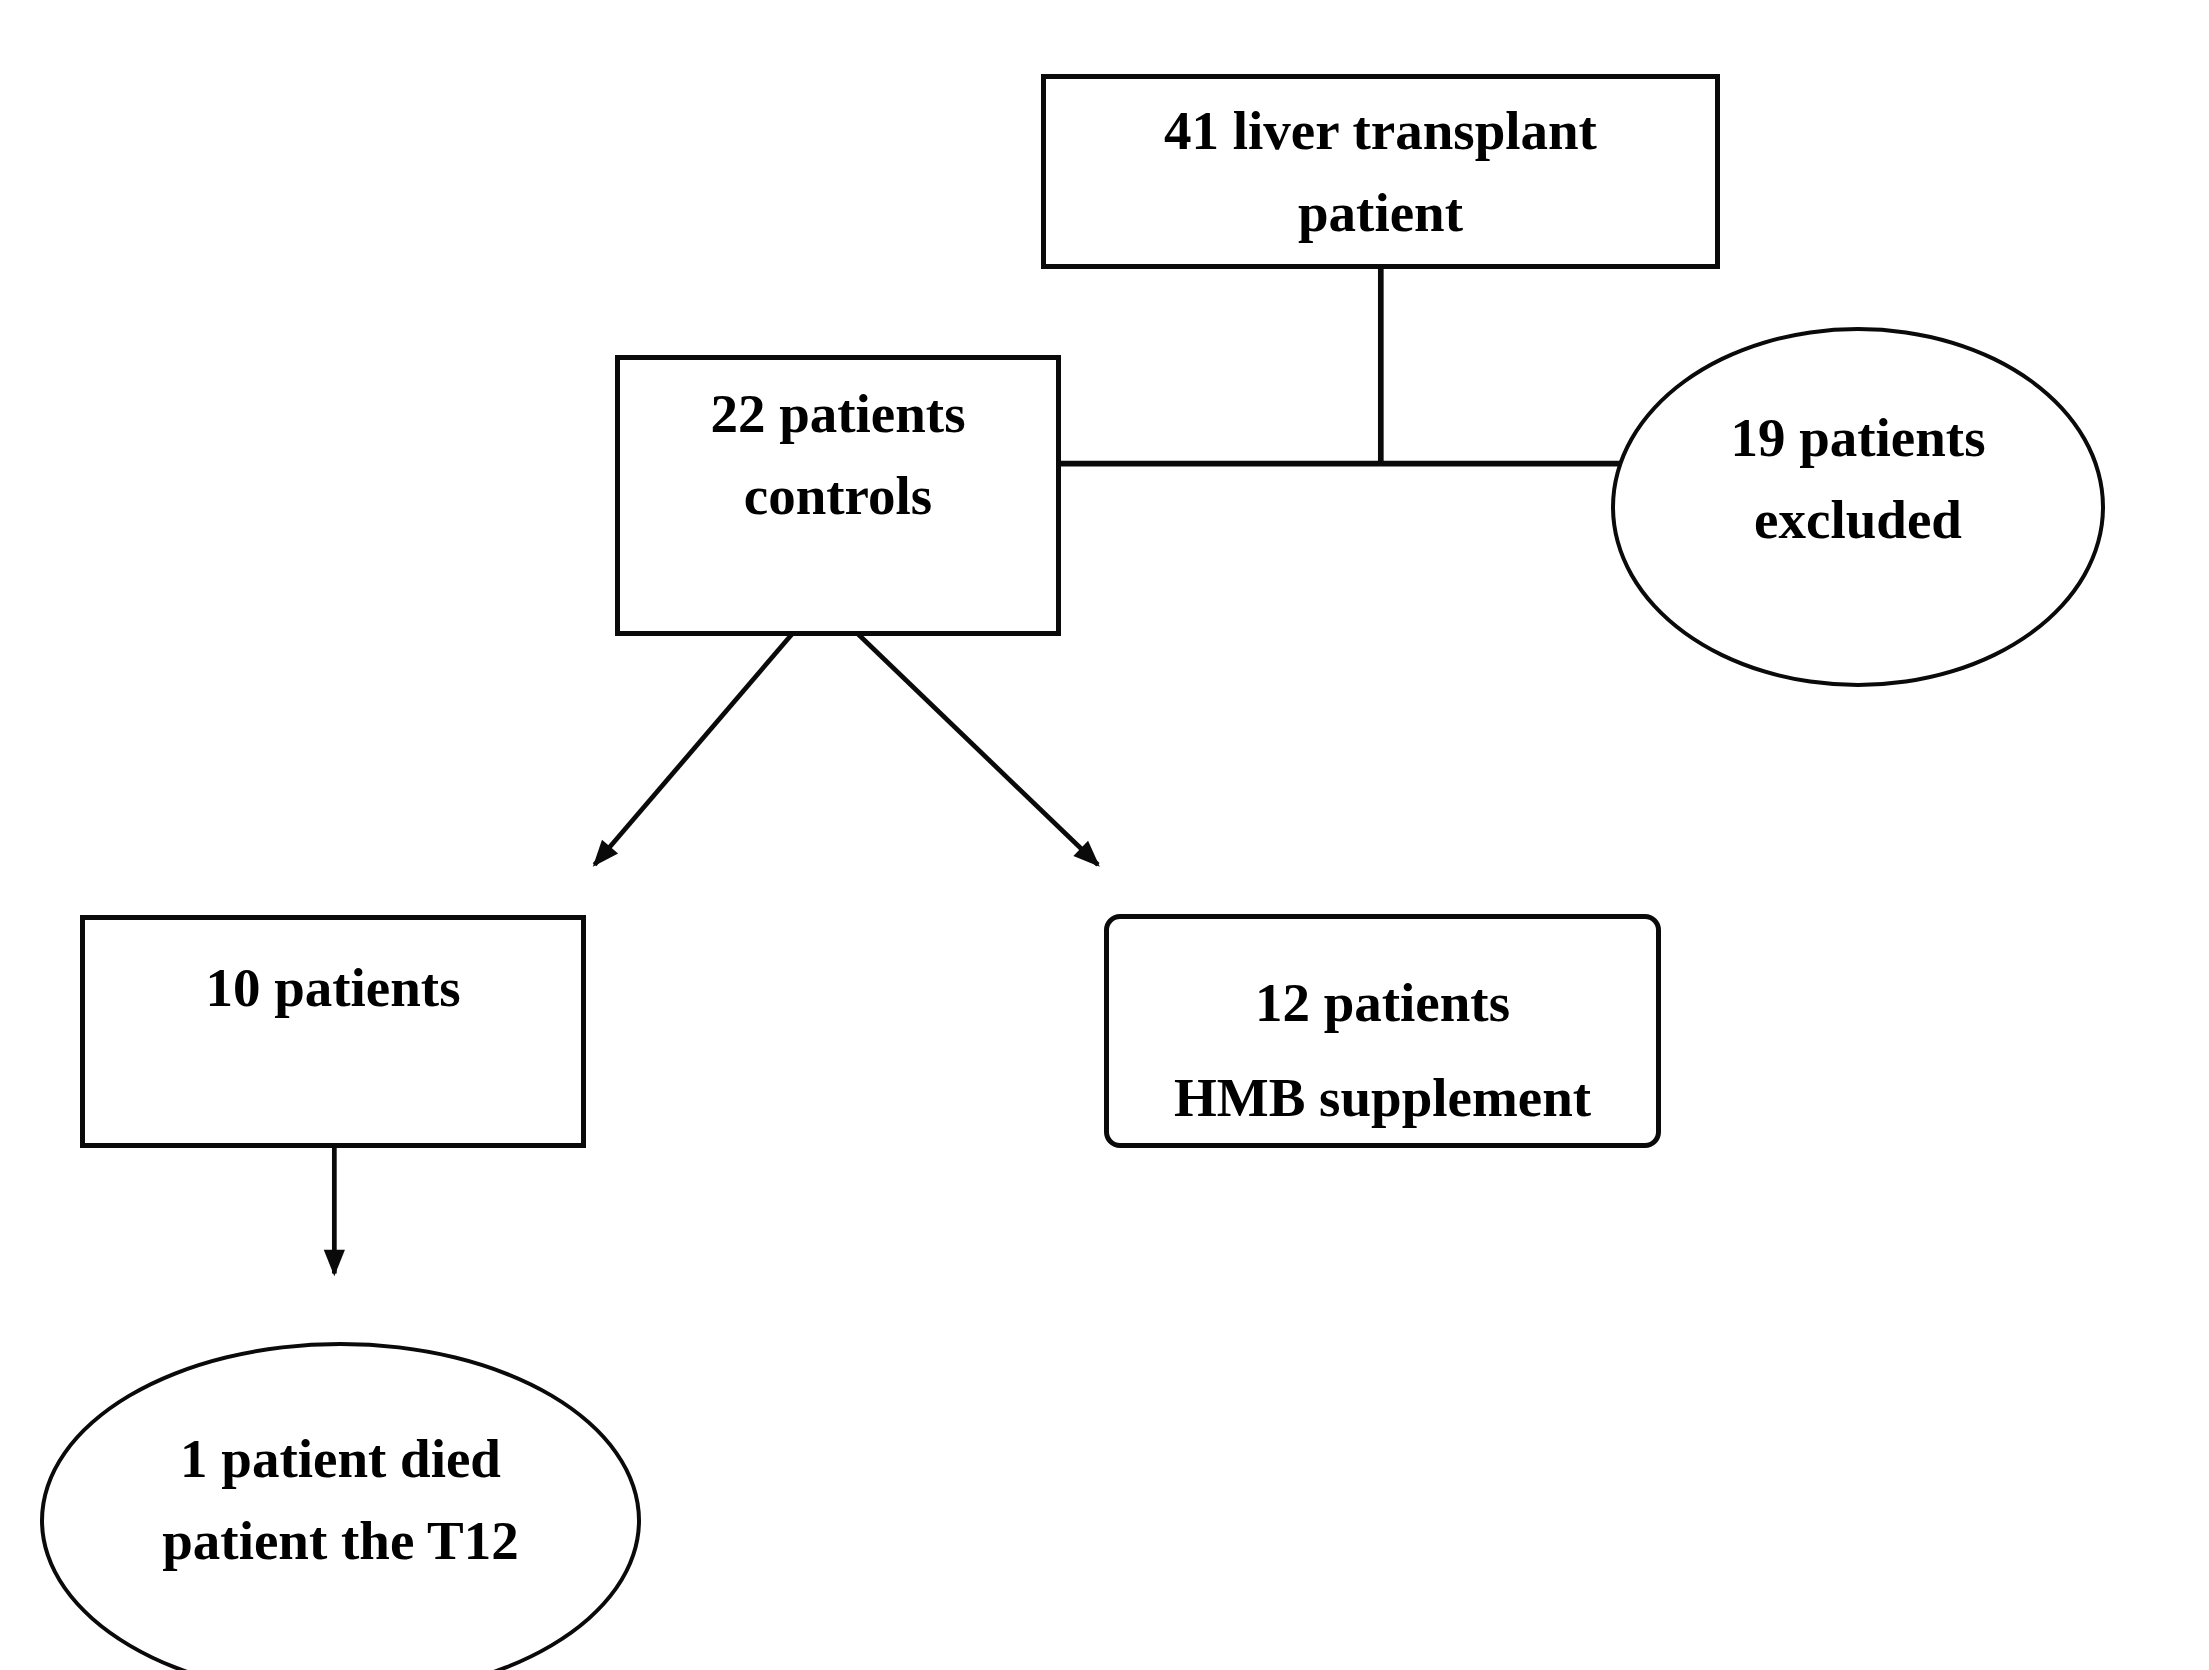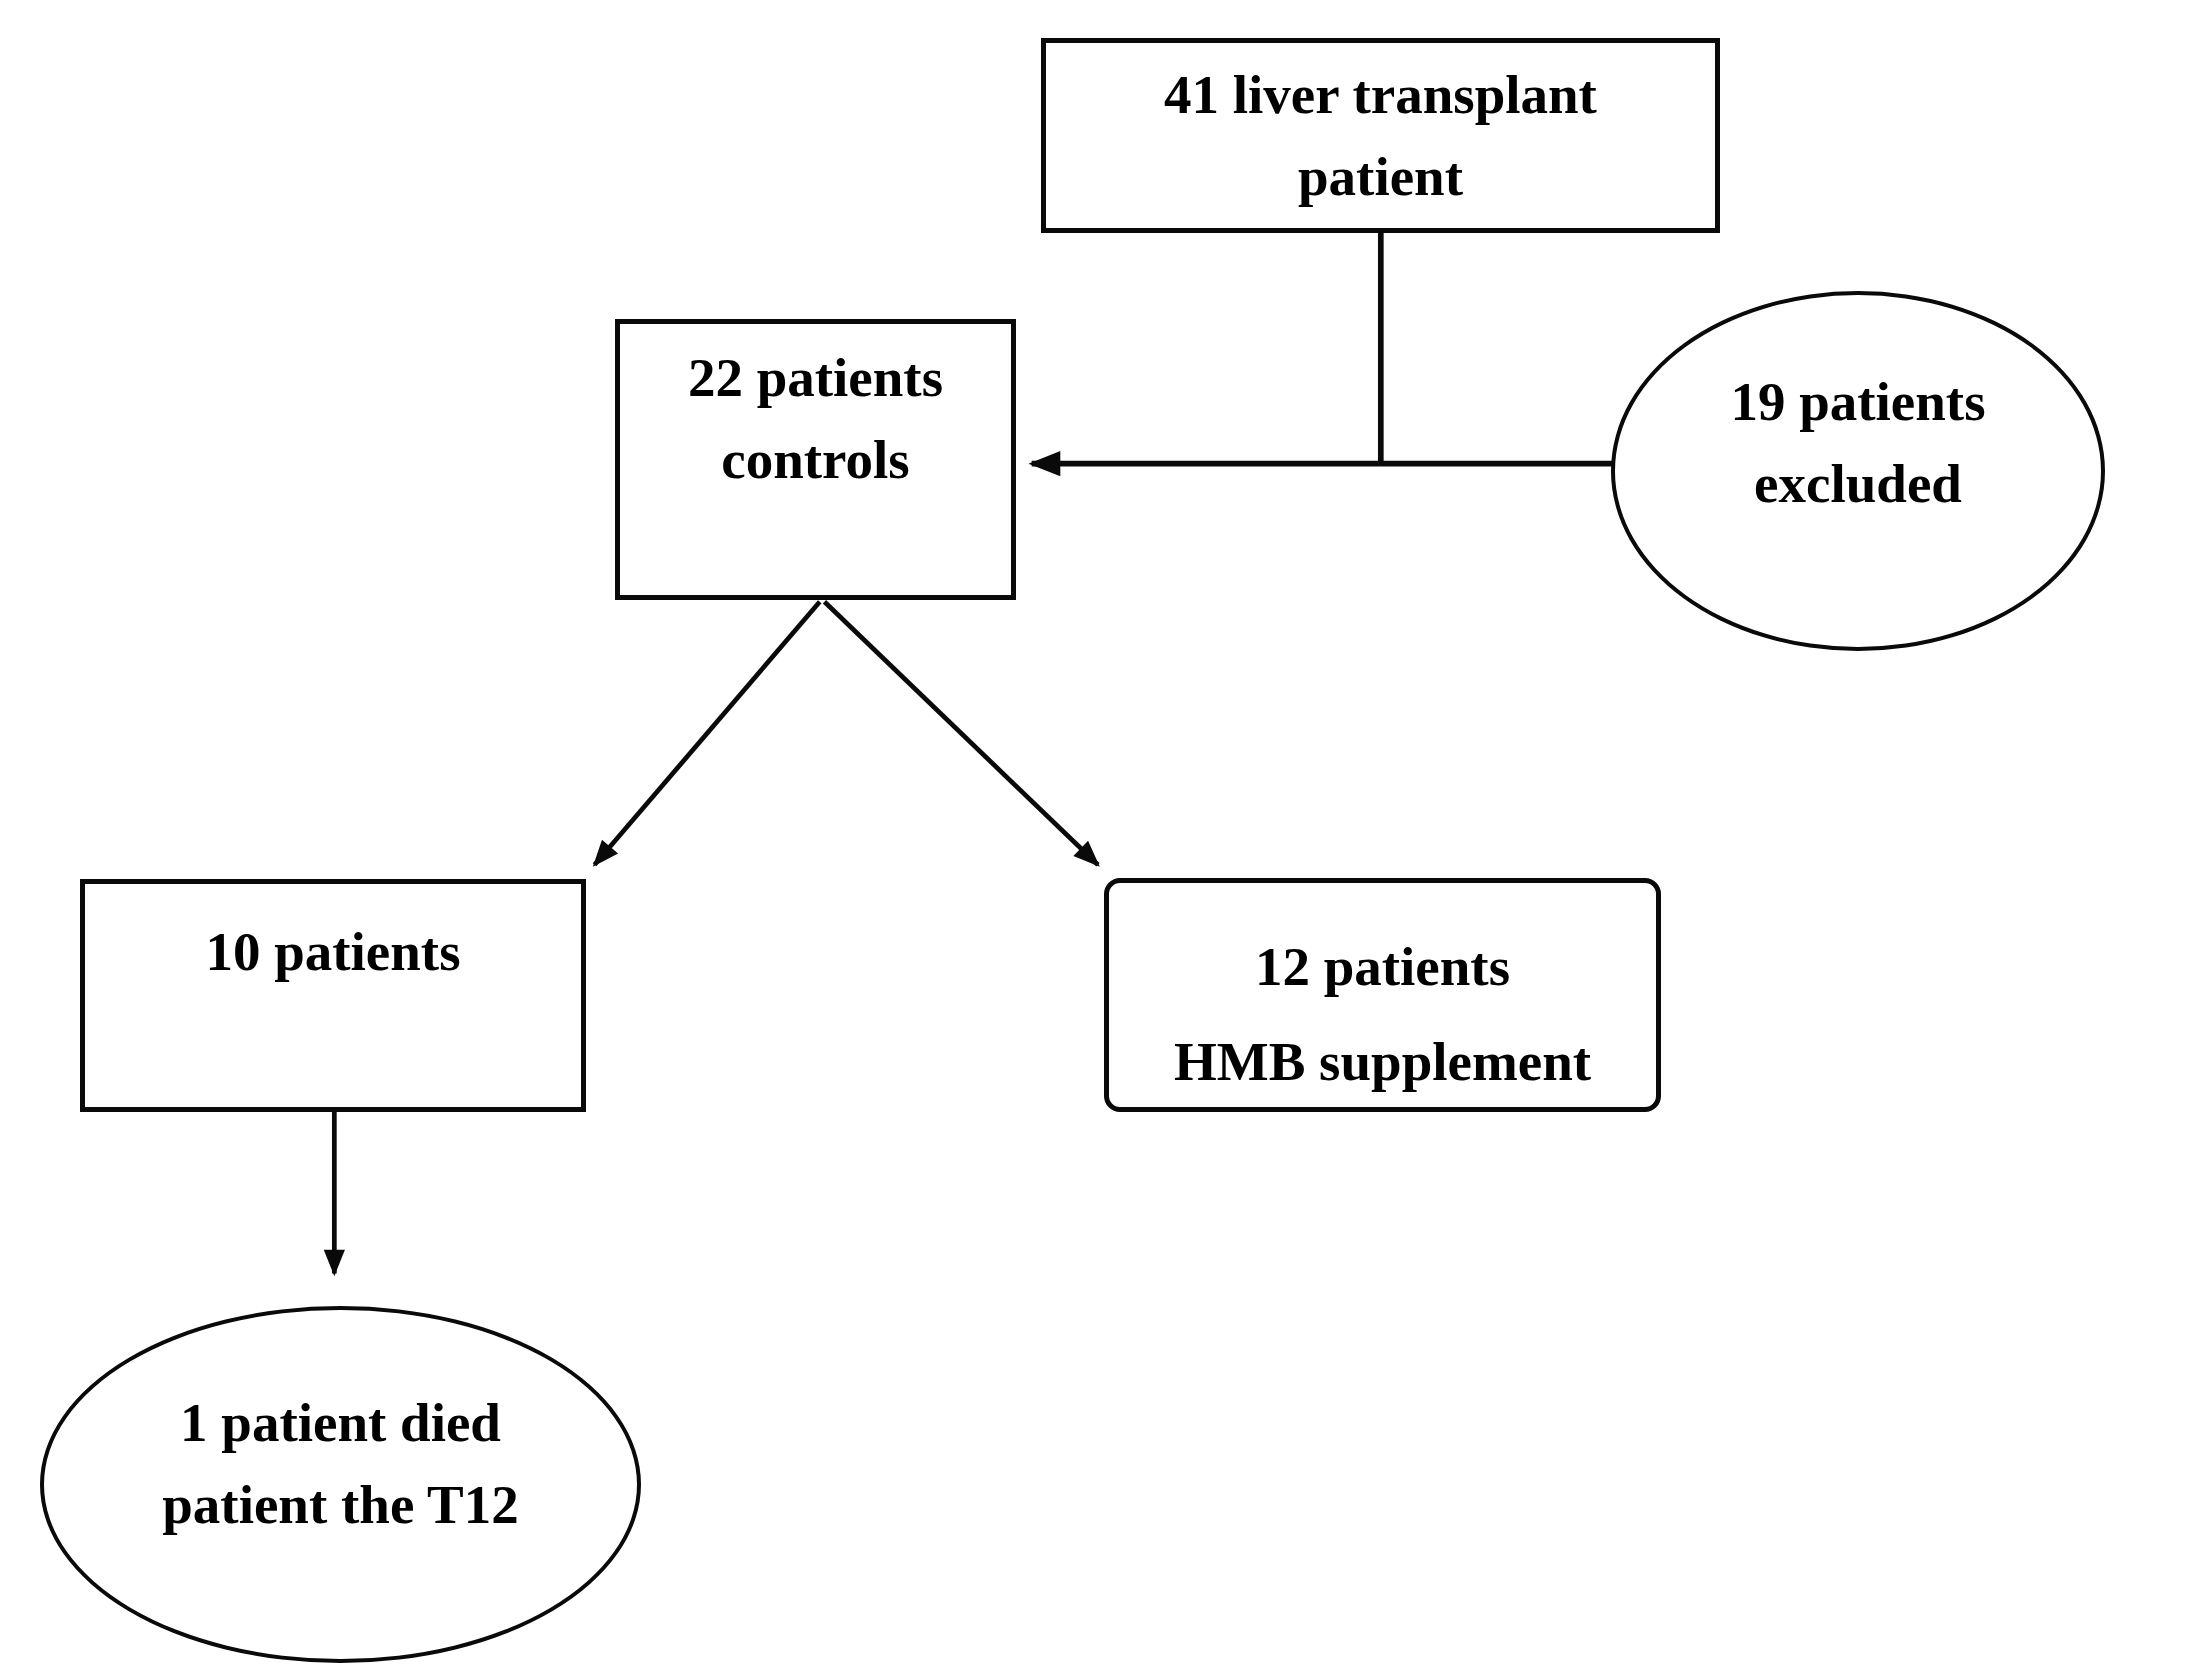--- a/index.html
+++ b/index.html
@@ -28,40 +28,41 @@
     position: absolute;
     box-sizing: border-box;
     background: #ffffff;
     display: flex;
     flex-direction: column;
     align-items: center;
     text-align: center;
     font-weight: bold;
     font-size: 55px;
     line-height: 82px;
+    margin-top: 36px;
   }
   .node.rect {
     border: 5.7px solid #0a0a0a;
   }
   .node.ellipse {
     border: 4.7px solid #0a0a0a;
     border-radius: 50%;
     justify-content: center;
   }
   .label-line {
     display: block;
     white-space: nowrap;
   }
   
   #node-total {
     left: 1041px; top: 38px; width: 679px; height: 195px;
     justify-content: center;
   }
   #node-enrolled {
-    left: 615px; top: 319px; width: 401px; height: 281px;
+    left: 615px; top: 319px; width: 446px; height: 281px;
     justify-content: flex-start; padding-top: 13.2px;
   }
   #node-excluded {
     left: 1611px; top: 291px; width: 494px; height: 360px;
   }
   #node-excluded .label-block { transform: translateY(-28px); }
   #node-controls {
     left: 80px; top: 879px; width: 506px; height: 233px;
     justify-content: flex-start; padding-top: 27px;
   }

